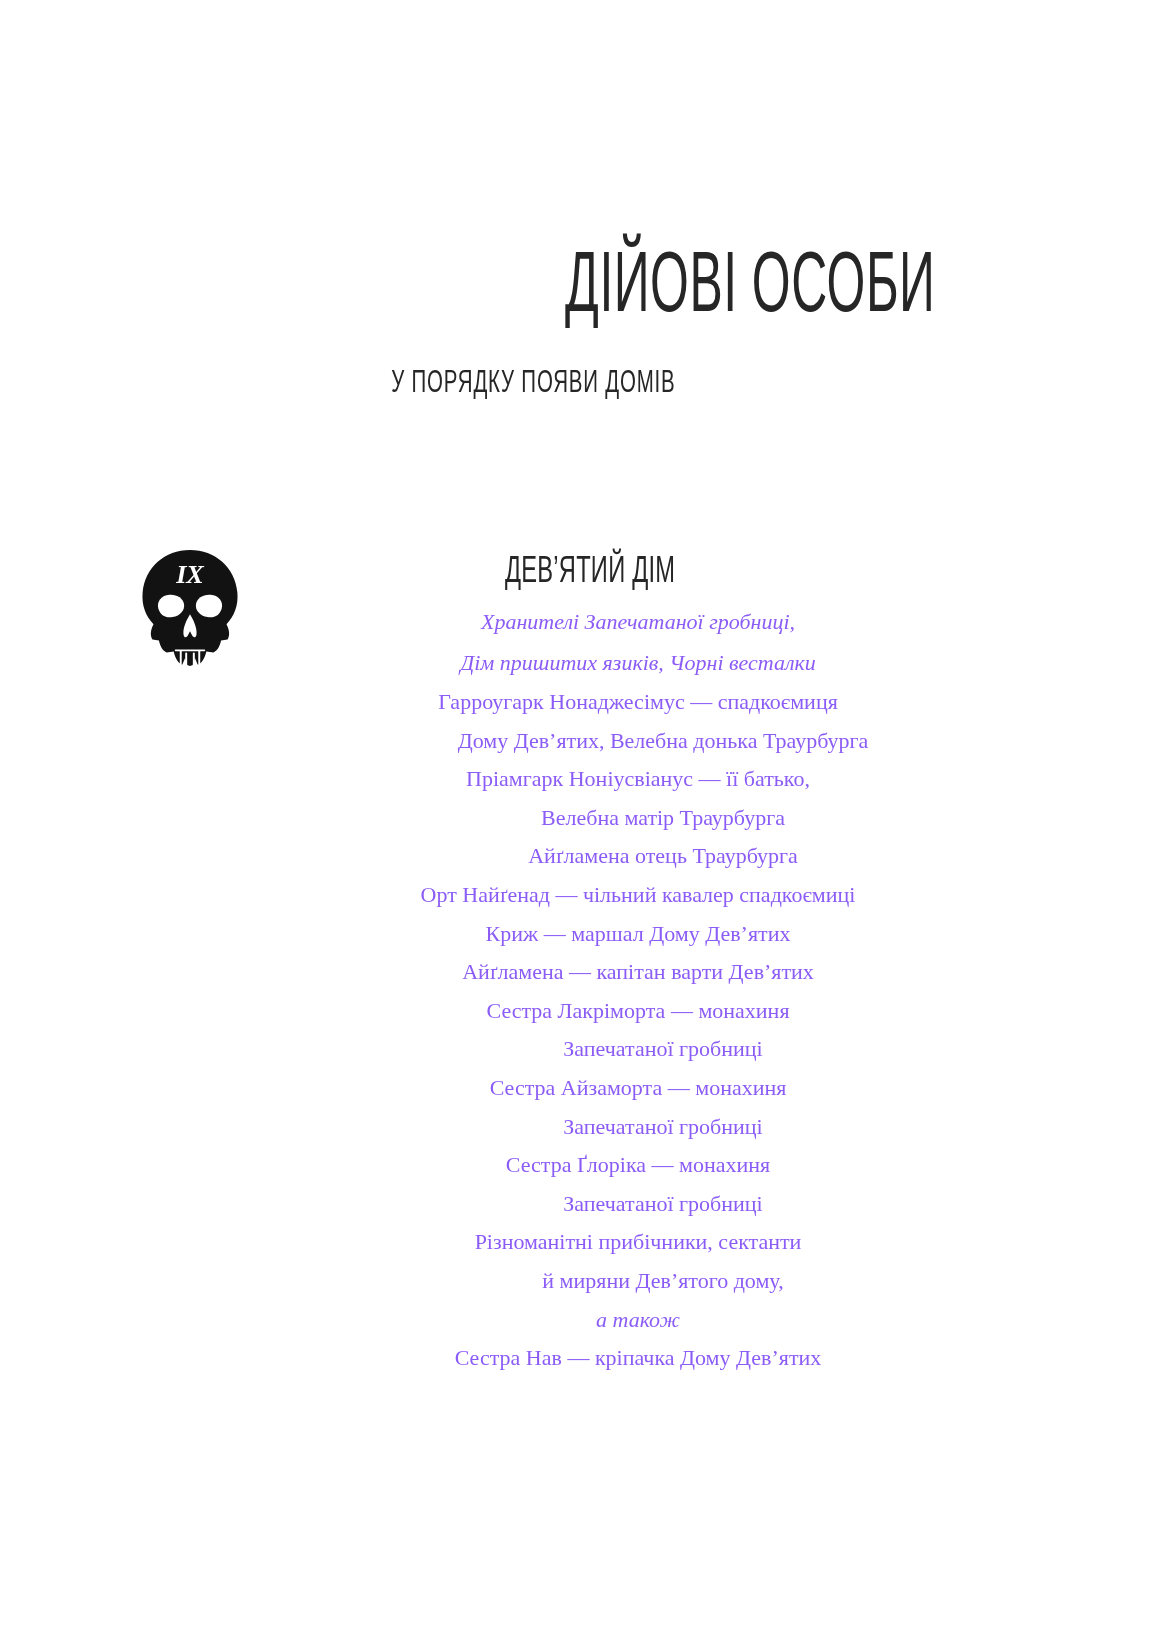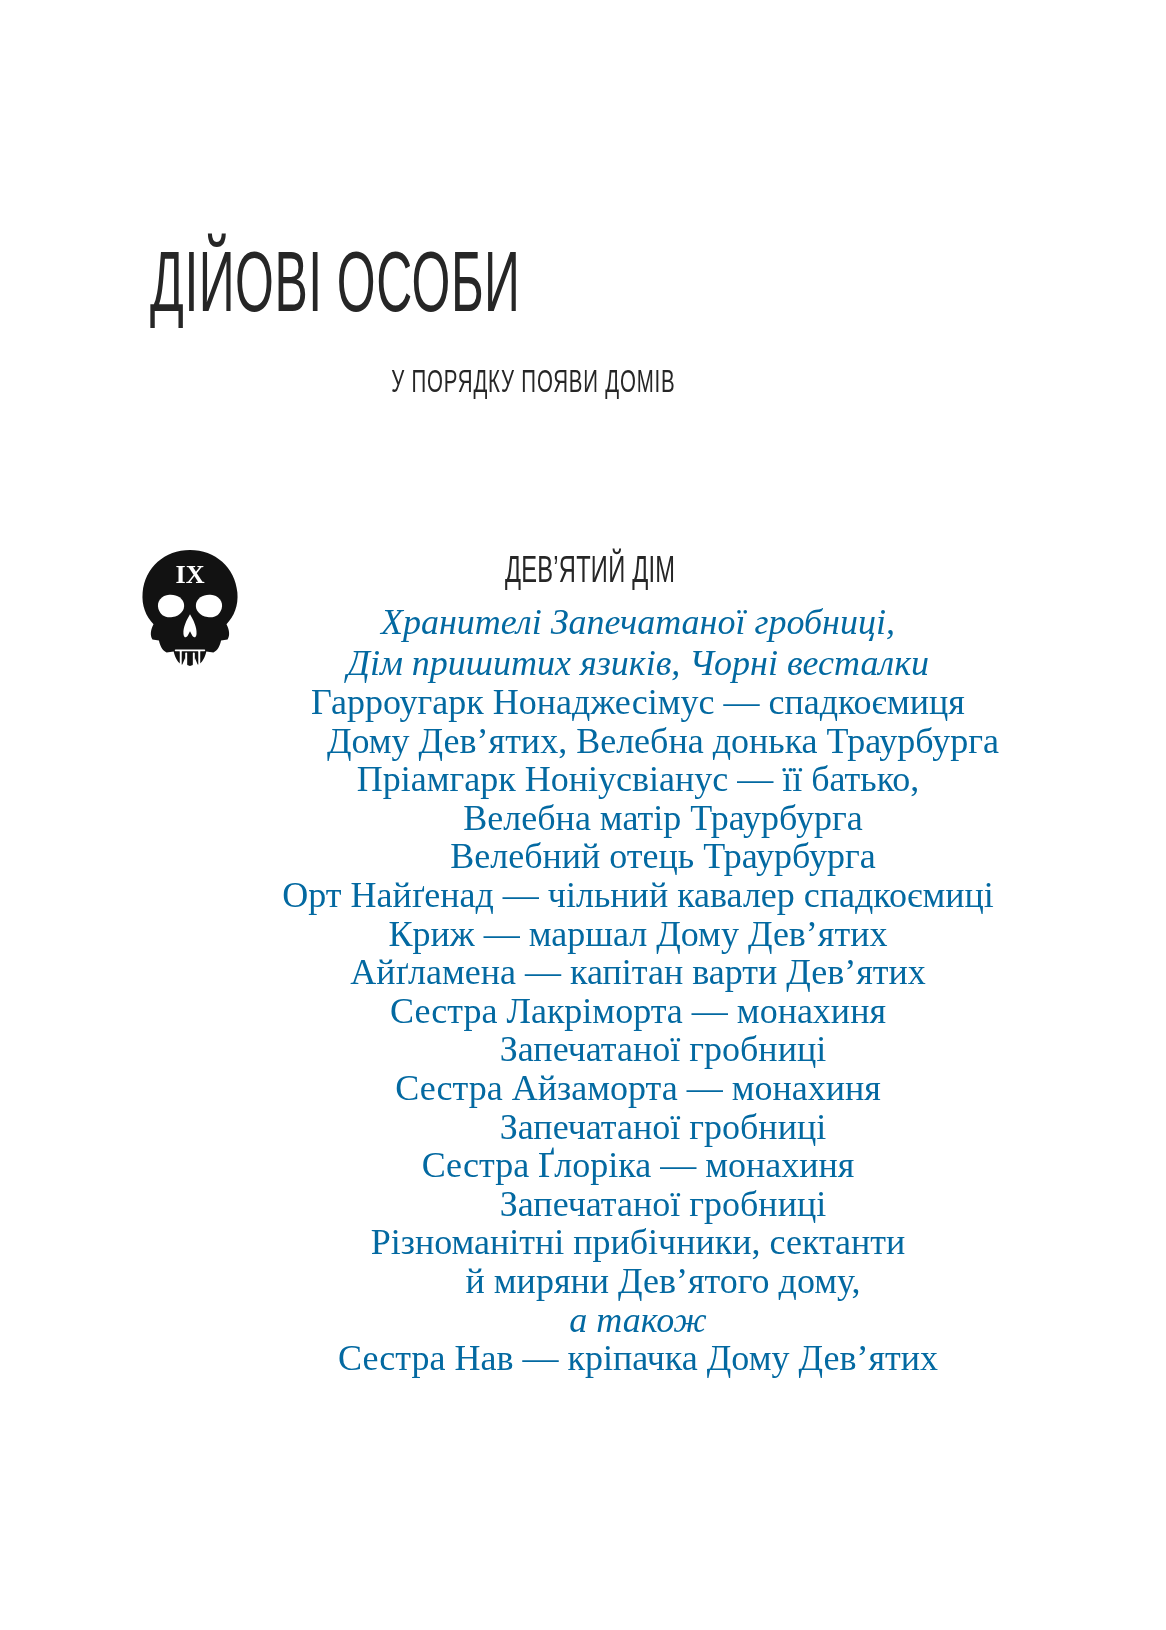--- a/index.html
+++ b/index.html
@@ -16,62 +16,62 @@
     font-family:"Liberation Sans", sans-serif;
     font-weight:400;
     display:inline-block;
     transform:scaleX(0.58);
     transform-origin:50% 50%;
     white-space:nowrap;
     letter-spacing:0.01em;
     color:#262626;
   }
   .title-wrap{
-    position:absolute;left:16px;top:238px;width:1066px;
-    text-align:left;
+    position:absolute;left:4px;top:238px;width:1066px;
+    text-align:right;
   }
   .page-title{
     margin:0;
     font-size:86px;
     line-height:86px;
     font-weight:400;
   }
   .subtitle-wrap{
     position:absolute;left:0;top:366px;width:1066px;
     text-align:center;
   }
   .page-subtitle{
     font-size:31px;
     line-height:31px;
     letter-spacing:0.04em;
     transform:scaleX(0.66);
   }
   .skull{
-    position:absolute;left:134px;top:549px;width:112px;height:122px;
+    position:absolute;left:134px;top:549px;width:112px;height:122px;font-style:italic;
   }
   .skull svg{width:100%;height:100%;display:block;}
   .cast-col{
     position:absolute;left:258px;top:546px;width:760px;text-align:center;
   }
   .section-heading{
     margin:0 0 8px 0;
     font-size:37px;
     line-height:48px;
     font-weight:400;
   }
   .section-heading .condensed{
     transform:scaleX(0.64);
     transform-origin:0 50%;
   }
   .line{
     font-family:"Liberation Serif", serif;
-    font-size:36px;
+    font-size:22px;
     line-height:38.6px;
     white-space:nowrap;
-    color:#0369a1;
+    color:#8b5cf6;
   }
   .epigraph .line{line-height:40.5px;}
   .line.italic{font-style:italic;}
   .line.indent{padding-left:50px;}
   .line .bold{font-weight:normal;}
 </style>
 </head>
 <body>
 
 <div class="page">
@@ -112,21 +112,21 @@
     <h2 class="section-heading"><span class="condensed">ДЕВ’ЯТИЙ ДІМ</span></h2>
     <div class="epigraph" id="epigraph">
         <div class="line italic"><span>Хранителі Запечатаної гробниці,</span></div>
         <div class="line italic"><span>Дім пришитих язиків, Чорні весталки</span></div>
       </div>
     <div class="entries" id="entries">
         <div class="line"><span class="bold">Гарроугарк Нонаджесімус</span><span> — спадкоємиця</span></div>
         <div class="line indent"><span>Дому Дев’ятих, Велебна донька Траурбурга</span></div>
         <div class="line"><span class="bold">Пріамгарк Ноніусвіанус</span><span> — її батько,</span></div>
         <div class="line indent"><span>Велебна матір Траурбурга</span></div>
-        <div class="line indent"><span>Велебний отець Траурбурга</span></div>
+        <div class="line indent"><span>Айґламена отець Траурбурга</span></div>
         <div class="line"><span class="bold">Орт Найґенад</span><span> — чільний кавалер спадкоємиці</span></div>
         <div class="line"><span class="bold">Криж</span><span> — маршал Дому Дев’ятих</span></div>
         <div class="line"><span class="bold">Айґламена</span><span> — капітан варти Дев’ятих</span></div>
         <div class="line"><span class="bold">Сестра Лакріморта</span><span> — монахиня</span></div>
         <div class="line indent"><span>Запечатаної гробниці</span></div>
         <div class="line"><span class="bold">Сестра Айзаморта</span><span> — монахиня</span></div>
         <div class="line indent"><span>Запечатаної гробниці</span></div>
         <div class="line"><span class="bold">Сестра Ґлоріка</span><span> — монахиня</span></div>
         <div class="line indent"><span>Запечатаної гробниці</span></div>
         <div class="line"><span class="bold">Різноманітні прибічники, сектанти</span></div>

